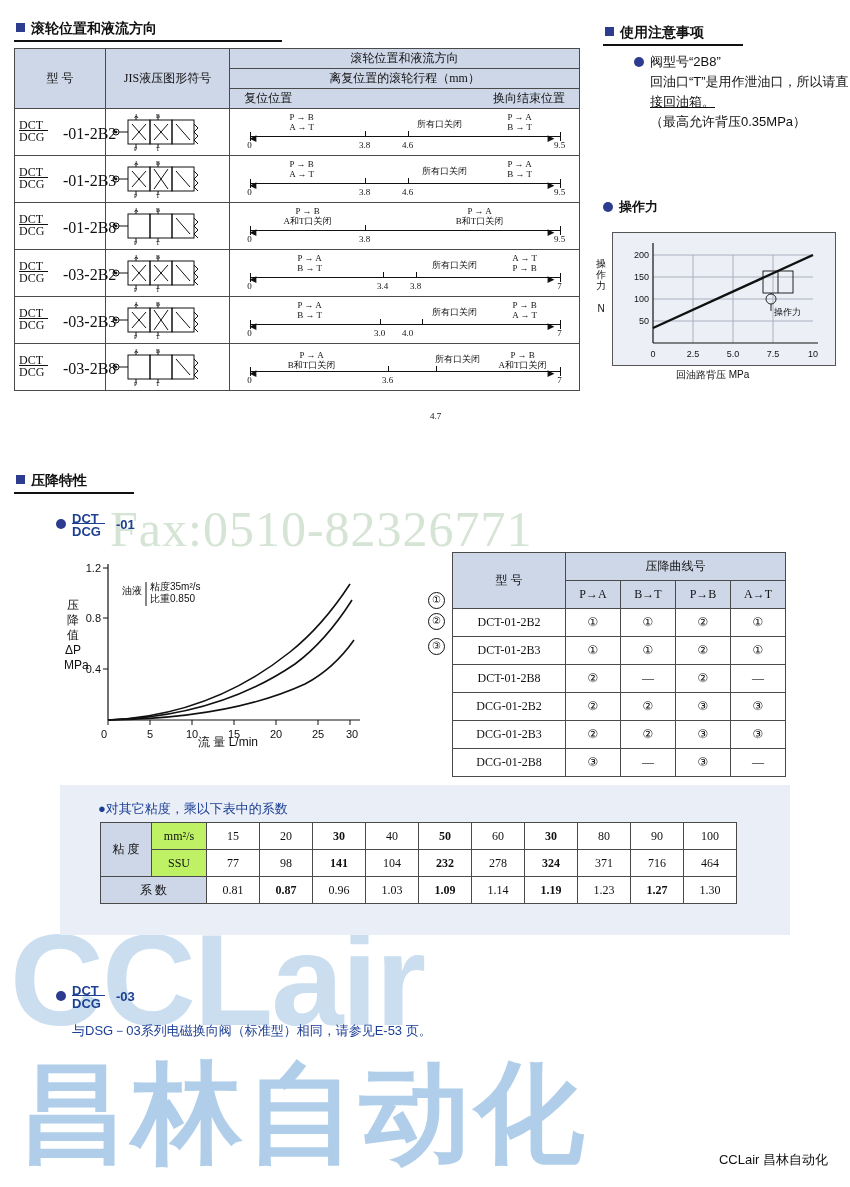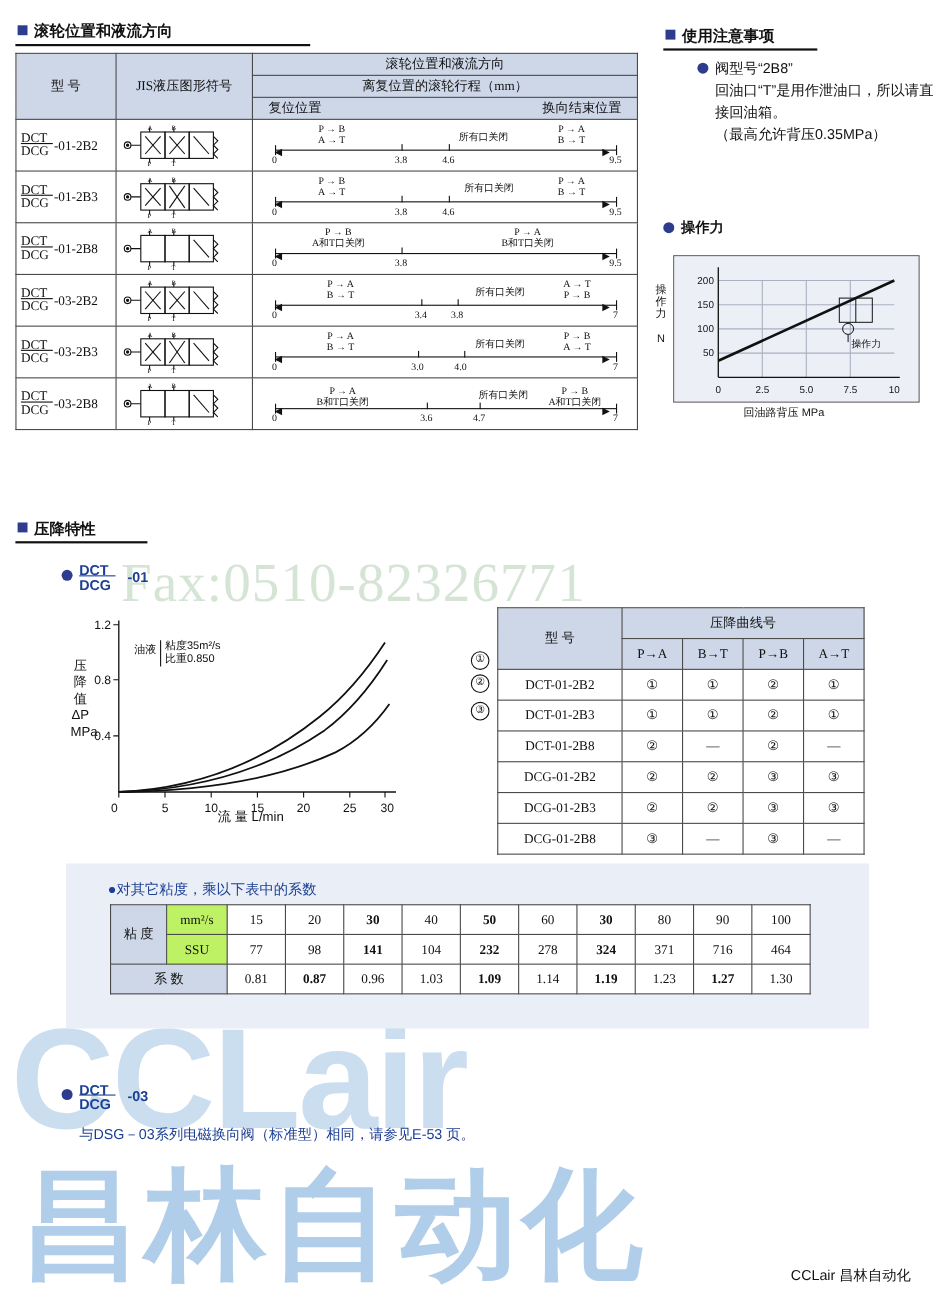--- a/index.html
+++ b/index.html
@@ -82,23 +82,23 @@
     line-height: 1.05;
     display: inline-block;
     position: relative;
   }
   .model-stack .a, .model-stack .b {
     display: block;
     font-size: 12px;
   }
   .model-suffix {
     position: absolute;
-    left: 30px;
+    left: 44px;
     top: 7px;
-    font-size: 12px;
+    font-size: 16px;
   }
   .model-line {
     position: absolute;
     left: 0; top: 11px;
     width: 29px; height: 1px;
     background: #111;
   }
   
   .tr {
     position: relative;
@@ -576,21 +576,21 @@
         <div class="tr">
           <div class="axis"></div>
           <div class="cap" style="left:10px;"></div>
               <div class="cap" style="left:320px;"></div>
           <div class="tick" style="left:140px;"></div>
           <div class="tick" style="left:182px;"></div>
           <div class="arrL" style="left:10px;">◀</div>
           <div class="arrR" style="left:308px;">▶</div>
           <div class="num" style="left:10px;">0</div>
           <div class="num" style="left:140px;">3.0</div>
-          <div class="num" style="left:179px;">4.0</div>
+          <div class="num" style="left:168px;">4.0</div>
           <div class="num" style="left:320px;">7</div>
           <div class="lbl" style="left:70px; top:3px;">P → A<br>B → T</div>
           <div class="lbl" style="left:215px; top:10px;">所有口关闭</div>
           <div class="lbl" style="left:285px; top:3px;">P → B<br>A → T</div>
         </div>
       </td>
     </tr>
 
     <tr>
       <td class="model">
@@ -627,40 +627,40 @@
         <div class="tr">
           <div class="axis"></div>
           <div class="cap" style="left:10px;"></div>
               <div class="cap" style="left:320px;"></div>
           <div class="tick" style="left:148px;"></div>
           <div class="tick" style="left:196px;"></div>
           <div class="arrL" style="left:10px;">◀</div>
           <div class="arrR" style="left:308px;">▶</div>
           <div class="num" style="left:10px;">0</div>
           <div class="num" style="left:148px;">3.6</div>
-          <div class="num" style="left:196px;">4.7</div>
+          <div class="num" style="left:196px;margin-top:36px;">4.7</div>
           <div class="num" style="left:320px;">7</div>
           <div class="lbl" style="left:72px; top:6px;">P → A<br>B和T口关闭</div>
           <div class="lbl" style="left:218px; top:10px;">所有口关闭</div>
           <div class="lbl" style="left:283px; top:6px;">P → B<br>A和T口关闭</div>
         </div>
       </td>
     </tr>
   </tbody>
     </table>
 
   <div class="sec-head" style="left:605px; top:24px;">
     <span class="sq"></span><span>使用注意事项</span>
   </div>
   <div class="sec-underline" style="left:603px; top:44px; width:140px;"></div>
 
   <div class="note-bullet" style="left:634px; top:52px; width:240px;">
     <span class="dot"></span><span>阀型号“2B8”</span><br>
     <span style="margin-left:16px;">回油口“T”是用作泄油口，所以请直</span><br>
-    <span style="margin-left:16px;">接回油箱。</span><br>
+    <span style="margin-left:16px;text-decoration:underline;">接回油箱。</span><br>
     <span style="margin-left:16px;">（最高允许背压0.35MPa）</span>
   </div>
 
   <div class="note-bullet" style="left:603px; top:197px;">
     <span class="dot"></span><span style="font-weight:bold;">操作力</span>
   </div>
 
   <div class="chart-box" style="left:612px; top:232px; width:222px; height:132px;">
     <svg width="222" height="132" viewBox="0 0 222 132">
       <rect x="0" y="0" width="222" height="132" fill="#eceff6"></rect>

